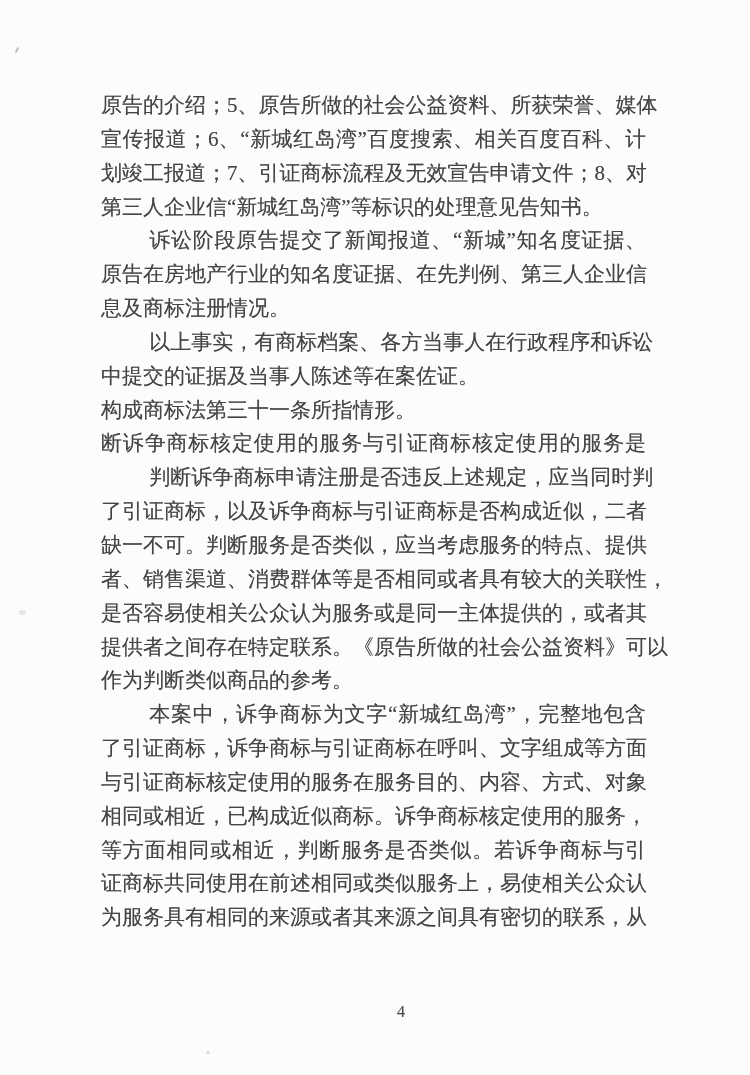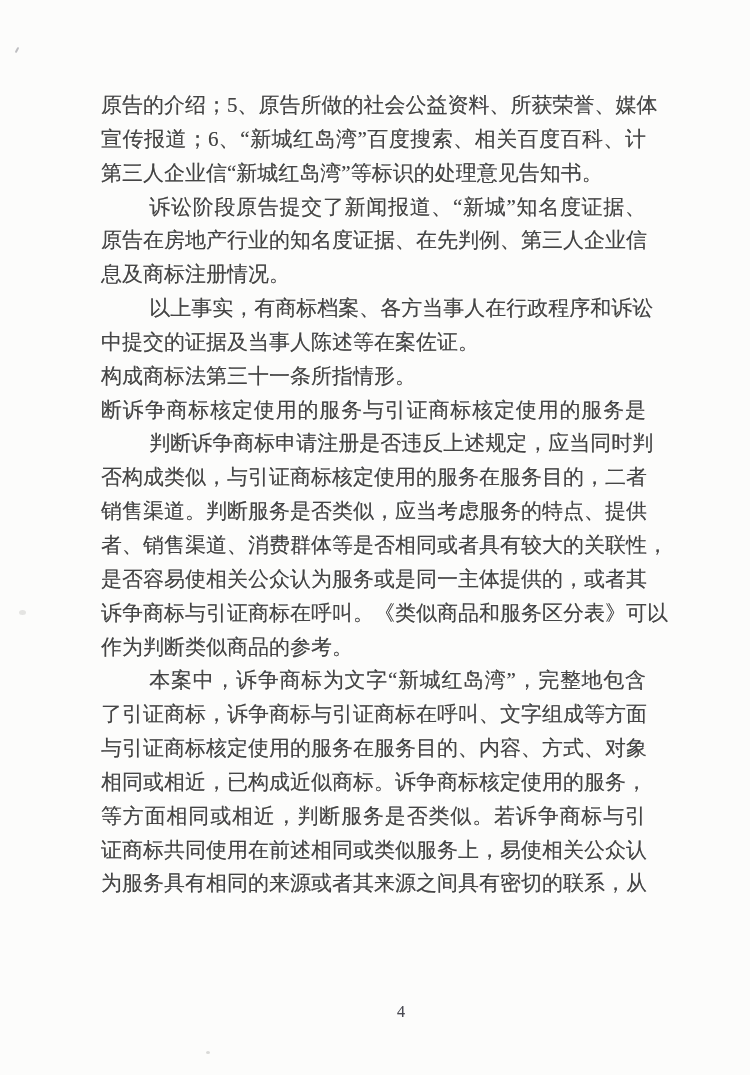--- a/index.html
+++ b/index.html
@@ -88,34 +88,35 @@
 
 <div class="page">
   <div class="speck-1"></div>
   <div class="speck-2"></div>
   <div class="speck-3"></div>
 
   <div class="text-block" style="color: rgb(69, 69, 69);">
 
   <div class="line">原告的介绍；5、原告所做的社会公益资料、所获荣誉、媒体</div>
       <div class="line">宣传报道；6、“新城红岛湾”百度搜索、相关百度百科、计</div>
+      <div class="line">划竣工报道；7、引证商标流程及无效宣告申请文件；8、对</div>
       <div class="line para-end">第三人企业信“新城红岛湾”等标识的处理意见告知书。</div>
       <div class="line indent">诉讼阶段原告提交了新闻报道、“新城”知名度证据、</div>
       <div class="line">原告在房地产行业的知名度证据、在先判例、第三人企业信</div>
       <div class="line para-end">息及商标注册情况。</div>
       <div class="line indent">以上事实，有商标档案、各方当事人在行政程序和诉讼</div>
       <div class="line para-end">中提交的证据及当事人陈述等在案佐证。</div>
       <div class="line para-end">构成商标法第三十一条所指情形。</div>
       <div class="line">断诉争商标核定使用的服务与引证商标核定使用的服务是</div>
       <div class="line indent">判断诉争商标申请注册是否违反上述规定，应当同时判</div>
-      <div class="line">否构成类似，与引证商标核定使用的服务在服务目的，二者</div>
-      <div class="line">销售渠道。判断服务是否类似，应当考虑服务的特点、提供</div>
+      <div class="line">了引证商标，以及诉争商标与引证商标是否构成近似，二者</div>
+      <div class="line">缺一不可。判断服务是否类似，应当考虑服务的特点、提供</div>
       <div class="line">者、销售渠道、消费群体等是否相同或者具有较大的关联性，</div>
       <div class="line">是否容易使相关公众认为服务或是同一主体提供的，或者其</div>
-      <div class="line">诉争商标与引证商标在呼叫。《类似商品和服务区分表》可以</div>
+      <div class="line">提供者之间存在特定联系。《原告所做的社会公益资料》可以</div>
       <div class="line para-end">作为判断类似商品的参考。</div>
       <div class="line indent">本案中，诉争商标为文字“新城红岛湾”，完整地包含</div>
       <div class="line">了引证商标，诉争商标与引证商标在呼叫、文字组成等方面</div>
       <div class="line">与引证商标核定使用的服务在服务目的、内容、方式、对象</div>
       <div class="line">相同或相近，已构成近似商标。诉争商标核定使用的服务，</div>
       <div class="line">等方面相同或相近，判断服务是否类似。若诉争商标与引</div>
       <div class="line">证商标共同使用在前述相同或类似服务上，易使相关公众认</div>
       <div class="line">为服务具有相同的来源或者其来源之间具有密切的联系，从</div>
     </div>
 

